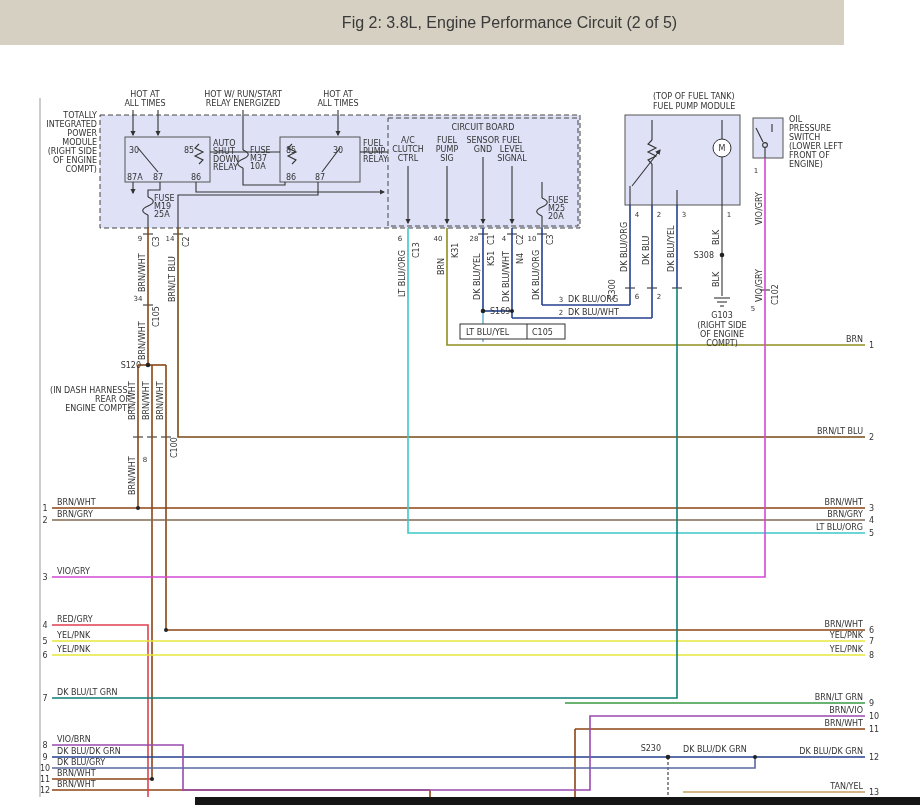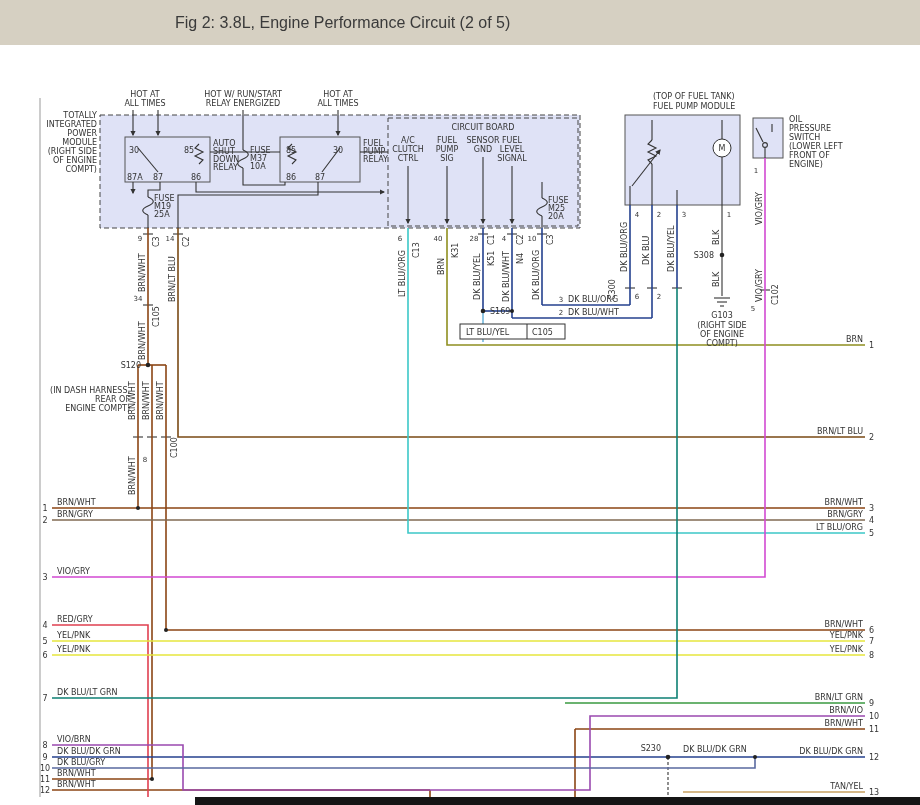--- a/index.html
+++ b/index.html
@@ -1,17 +1,17 @@
 <!DOCTYPE html>
 <html><head>
 <meta charset="utf-8">
 <style>
   html,body{margin:0;padding:0;background:#fff;}
   body{width:920px;height:805px;position:relative;font-family:"Liberation Sans",sans-serif;overflow:hidden;}
-  .header{position:absolute;top:0;left:0;width:920px;height:45px;background:#d6d0c2;display:flex;align-items:center;z-index:2;}
+  .header{position:absolute;top:0;left:0;width:844px;height:45px;background:#d6d0c2;display:flex;align-items:center;z-index:2;justify-content:center;}
   .header .t{margin-left:175px;font-size:16px;color:#3a3a3a;}
   svg{position:absolute;top:0;left:0;}
   svg text{font-family:"DejaVu Sans",sans-serif;font-size:8px;fill:#333;}
   svg text.s{font-size:7px;}
   .m{text-anchor:middle}.e{text-anchor:end}
   .blk{stroke:#333;stroke-width:1.1;fill:none;}
   .w{stroke-width:1.6;fill:none;}
   .box{stroke:#555;stroke-width:1;}
   .dash{stroke:#444;stroke-width:1;fill:#dfe2f6;stroke-dasharray:5 3;}
 </style>

